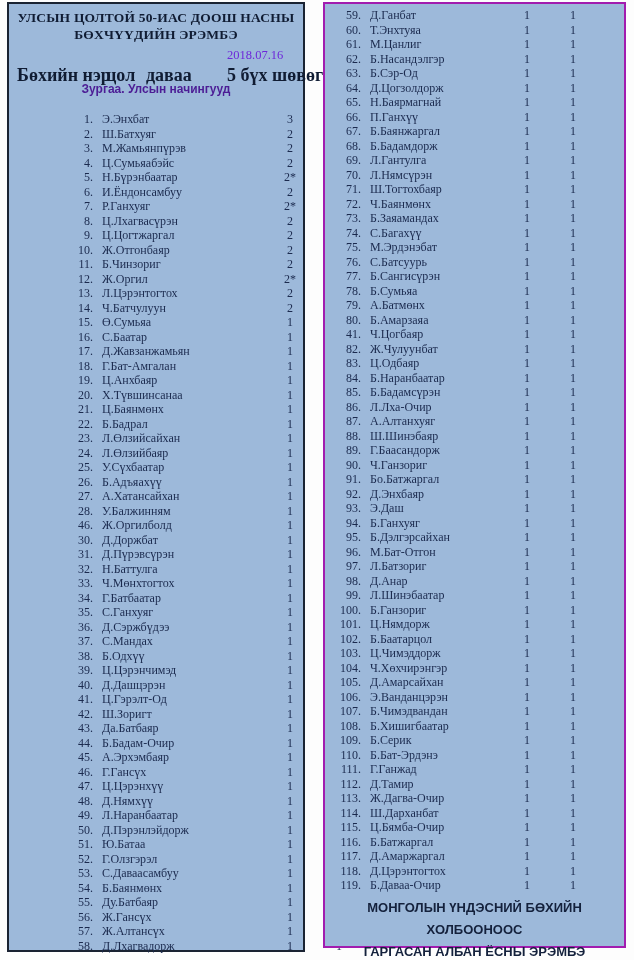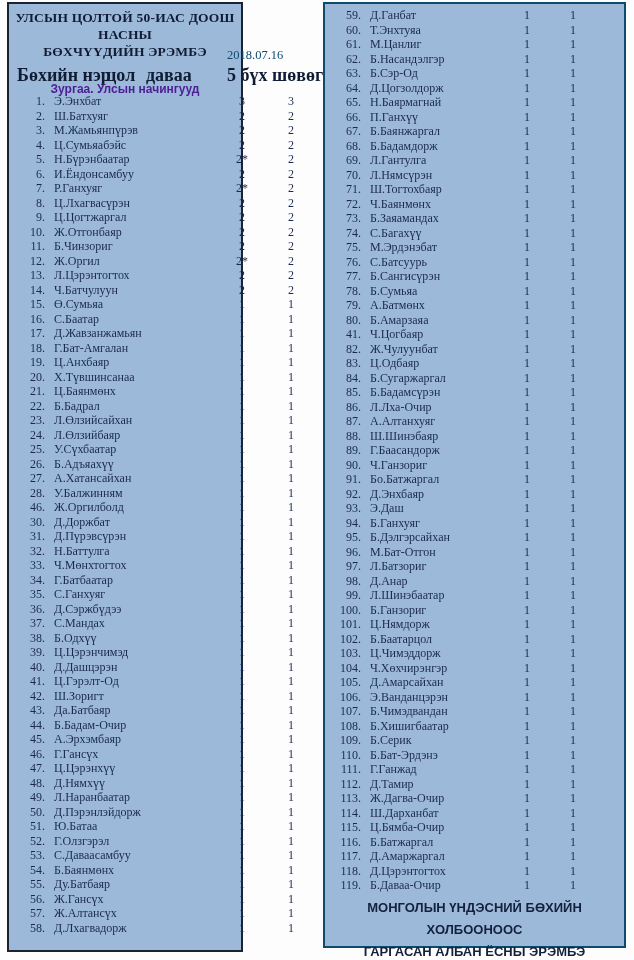--- a/index.html
+++ b/index.html
@@ -8,53 +8,53 @@
     background:#fdfdfd;
     font-family:"Liberation Serif", serif;
     color:#1b2a4e;
     -webkit-font-smoothing:antialiased;
   }
   .panel{
     position:absolute;top:2px;box-sizing:border-box;
     background:#9db9da;
   }
   .panel.left{
-    left:7px;width:236px;height:950px;
+    left:7px;width:298px;height:950px;
     border:2px solid #1a2332;
   }
   .panel.right{
     left:323px;width:303px;height:946px;
-    border:2px solid #0c4a6e;
+    border:2px solid #a21caf;
   }
   .title{
     position:absolute;top:5px;left:0;right:0;
     text-align:center;font-weight:bold;font-size:13.5px;line-height:17px;
     color:#101c33;letter-spacing:.2px;
   }
   .date{
     position:absolute;top:44px;left:218px;
-    font-size:12.5px;color:#0c4a6e;
+    font-size:12.5px;color:#6d28d9;
   }
   .cols{
     position:absolute;top:61px;left:0;right:0;height:16px;
     font-weight:bold;font-size:18px;color:#101c33;
   }
   .cols span{position:absolute;white-space:nowrap;}
   .c-name{left:8px;}
   .c-tsol{left:97px;}
   .c-davaa{left:137px;}
   .c-shuvug{left:218px;}
   .subtitle{
     position:absolute;top:78px;left:0;right:0;
     text-align:center;
     font-family:"Liberation Sans", sans-serif;
     font-weight:bold;font-size:12px;color:#4c1d95;
   }
   .rows{position:absolute;left:0;right:0;}
-  .panel.left  .rows{top:90px;}
+  .panel.left  .rows{top:108px;padding-left:48px;}
   .panel.right .rows{top:4px;}
   .row{
     position:relative;height:14.5px;line-height:14.5px;
     font-size:12px;white-space:nowrap;
   }
   .rank{
     display:inline-block;width:36px;text-align:right;
     vertical-align:top;
   }
   .nm{padding-left:9px;}
@@ -171,21 +171,21 @@
         <div class="row"><span class="rank">74.</span><span class="nm">С.Багахүү</span><span class="v v1">1</span><span class="v v2">1</span></div>
         <div class="row"><span class="rank">75.</span><span class="nm">М.Эрдэнэбат</span><span class="v v1">1</span><span class="v v2">1</span></div>
         <div class="row"><span class="rank">76.</span><span class="nm">С.Батсуурь</span><span class="v v1">1</span><span class="v v2">1</span></div>
         <div class="row"><span class="rank">77.</span><span class="nm">Б.Сангисүрэн</span><span class="v v1">1</span><span class="v v2">1</span></div>
         <div class="row"><span class="rank">78.</span><span class="nm">Б.Сумьяа</span><span class="v v1">1</span><span class="v v2">1</span></div>
         <div class="row"><span class="rank">79.</span><span class="nm">А.Батмөнх</span><span class="v v1">1</span><span class="v v2">1</span></div>
         <div class="row"><span class="rank">80.</span><span class="nm">Б.Амарзаяа</span><span class="v v1">1</span><span class="v v2">1</span></div>
         <div class="row"><span class="rank">41.</span><span class="nm">Ч.Цогбаяр</span><span class="v v1">1</span><span class="v v2">1</span></div>
         <div class="row"><span class="rank">82.</span><span class="nm">Ж.Чулуунбат</span><span class="v v1">1</span><span class="v v2">1</span></div>
         <div class="row"><span class="rank">83.</span><span class="nm">Ц.Одбаяр</span><span class="v v1">1</span><span class="v v2">1</span></div>
-        <div class="row"><span class="rank">84.</span><span class="nm">Б.Сугаржаргал</span><span class="v v1">1</span><span class="v v2">1</span></div>
+        <div class="row"><span class="rank">84.</span><span class="nm">Б.Наранбаатар</span><span class="v v1">1</span><span class="v v2">1</span></div>
         <div class="row"><span class="rank">85.</span><span class="nm">Б.Бадамсүрэн</span><span class="v v1">1</span><span class="v v2">1</span></div>
         <div class="row"><span class="rank">86.</span><span class="nm">Л.Лха-Очир</span><span class="v v1">1</span><span class="v v2">1</span></div>
         <div class="row"><span class="rank">87.</span><span class="nm">А.Алтанхуяг</span><span class="v v1">1</span><span class="v v2">1</span></div>
         <div class="row"><span class="rank">88.</span><span class="nm">Ш.Шинэбаяр</span><span class="v v1">1</span><span class="v v2">1</span></div>
         <div class="row"><span class="rank">89.</span><span class="nm">Г.Баасандорж</span><span class="v v1">1</span><span class="v v2">1</span></div>
         <div class="row"><span class="rank">90.</span><span class="nm">Ч.Ганзориг</span><span class="v v1">1</span><span class="v v2">1</span></div>
         <div class="row"><span class="rank">91.</span><span class="nm">Бо.Батжаргал</span><span class="v v1">1</span><span class="v v2">1</span></div>
         <div class="row"><span class="rank">92.</span><span class="nm">Д.Энхбаяр</span><span class="v v1">1</span><span class="v v2">1</span></div>
         <div class="row"><span class="rank">93.</span><span class="nm">Э.Даш</span><span class="v v1">1</span><span class="v v2">1</span></div>
         <div class="row"><span class="rank">94.</span><span class="nm">Б.Ганхуяг</span><span class="v v1">1</span><span class="v v2">1</span></div>

